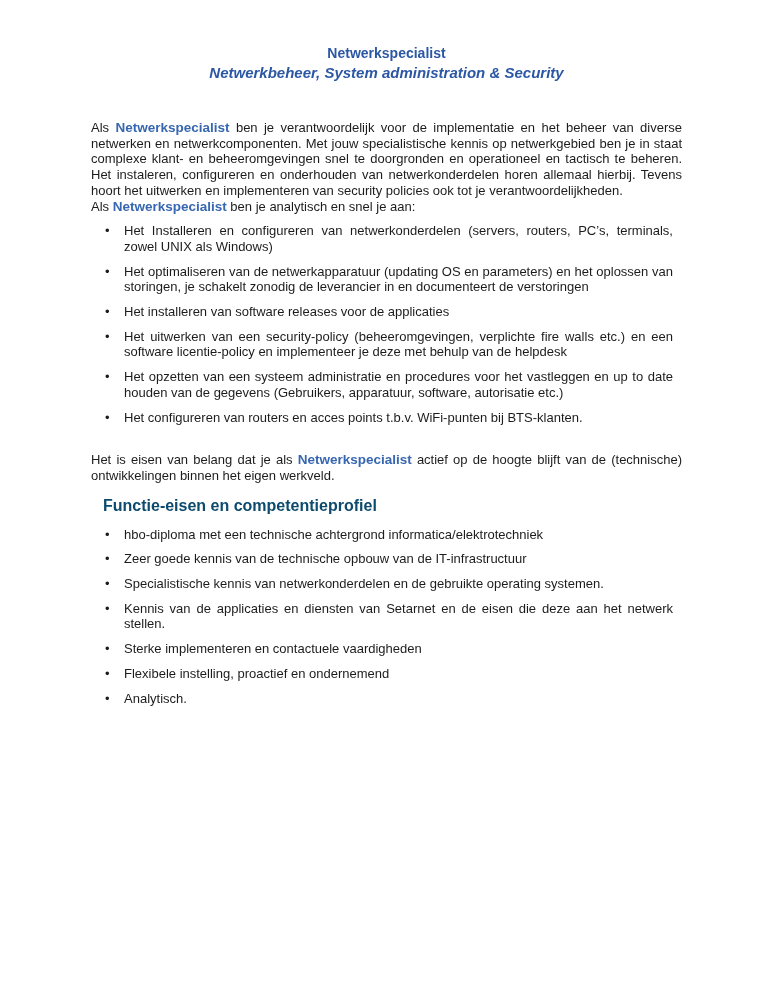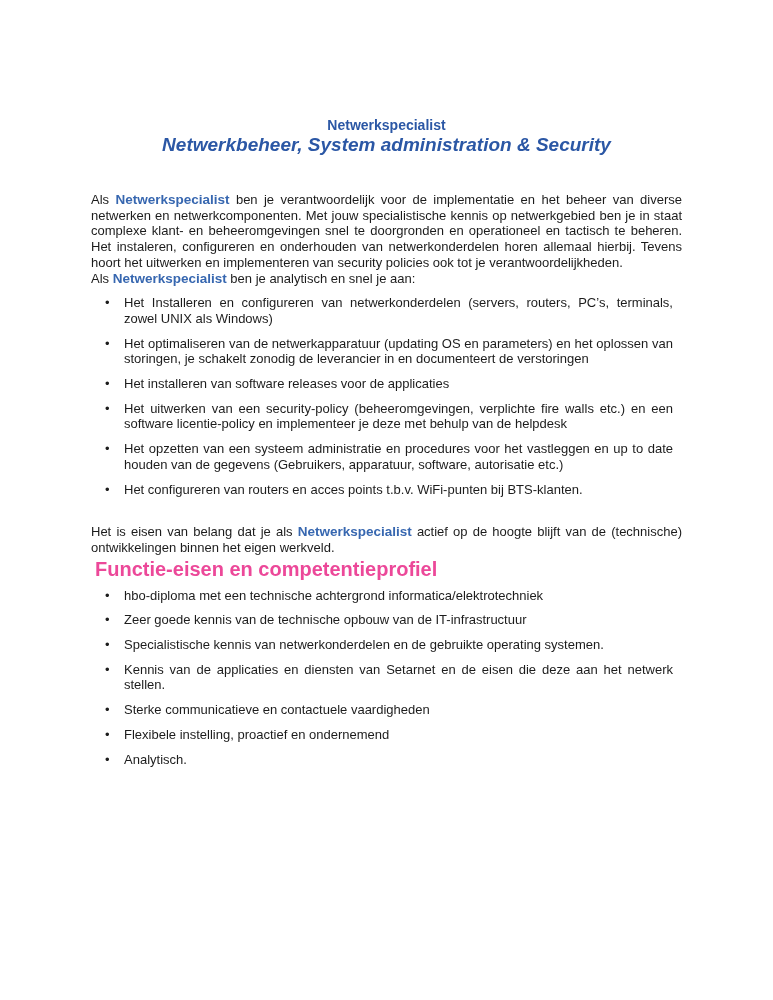--- a/index.html
+++ b/index.html
@@ -7,42 +7,42 @@
     padding: 0;
     background: #ffffff;
   }
   .page {
     position: relative;
     width: 773px;
     height: 1000px;
     margin: 0 auto;
     background: #ffffff;
     box-sizing: border-box;
-    padding: 116px 91px 0 91px;
+    padding: 44px 91px 0 91px;
     font-family: "Liberation Sans", sans-serif;
     font-size: 13px;
     line-height: 15.7px;
     color: #1c1c1c;
     overflow: hidden;
   }
   .title-block {
     text-align: center;
     margin: 0 0 38px 0;
   }
   .doc-title {
     color: #2b57a5;
     font-weight: bold;
     font-size: 14px;
     line-height: 19px;
   }
   .doc-subtitle {
     color: #2b57a5;
     font-weight: bold;
     font-style: italic;
-    font-size: 19px;
+    font-size: 15px;
     line-height: 19px;
   }
   p.para {
     margin: 0;
     text-align: justify;
   }
   .intro-para   { margin-bottom: 17px; }
   .closing-para { margin-bottom: 36px; }
   .hl {
     color: #3767b0;
@@ -62,24 +62,24 @@
     text-align: justify;
   }
   ul.bullets li::before {
     content: "\2022";
     position: absolute;
     left: 5px;
     top: 0;
     color: #1c1c1c;
   }
   h2.section-heading {
-    margin: 4px;
-    color: #ec4899;
+    margin: 12px;
+    color: #0c4a6e;
     font-weight: bold;
-    font-size: 20px;
+    font-size: 16px;
     line-height: 19px;
   }
 </style>
 </head>
 <body>
 
 <div class="page">
 
   <div class="title-block">
     <div class="doc-title">Netwerkspecialist</div>
@@ -101,18 +101,18 @@
 
   <p class="para closing-para"><span>Het is eisen van belang dat je als </span><span class="hl">Netwerkspecialist</span><span> actief op de hoogte blijft van de (technische) ontwikkelingen binnen het eigen werkveld.</span></p>
 
   <h2 class="section-heading">Functie-eisen en competentieprofiel</h2>
 
   <ul class="bullets requirements-list">
     <li>hbo-diploma met een technische achtergrond informatica/elektrotechniek</li>
     <li>Zeer goede kennis van de technische opbouw van de IT-infrastructuur</li>
     <li>Specialistische kennis van netwerkonderdelen en de gebruikte operating systemen.</li>
     <li>Kennis van de applicaties en diensten van Setarnet en de eisen die deze aan het netwerk stellen.</li>
-    <li>Sterke communicatieve en contactuele vaardigheden</li>
+    <li>Sterke implementeren en contactuele vaardigheden</li>
     <li>Flexibele instelling, proactief en ondernemend</li>
     <li>Analytisch.</li>
   </ul>
 
 </div>
 
 </body></html>

